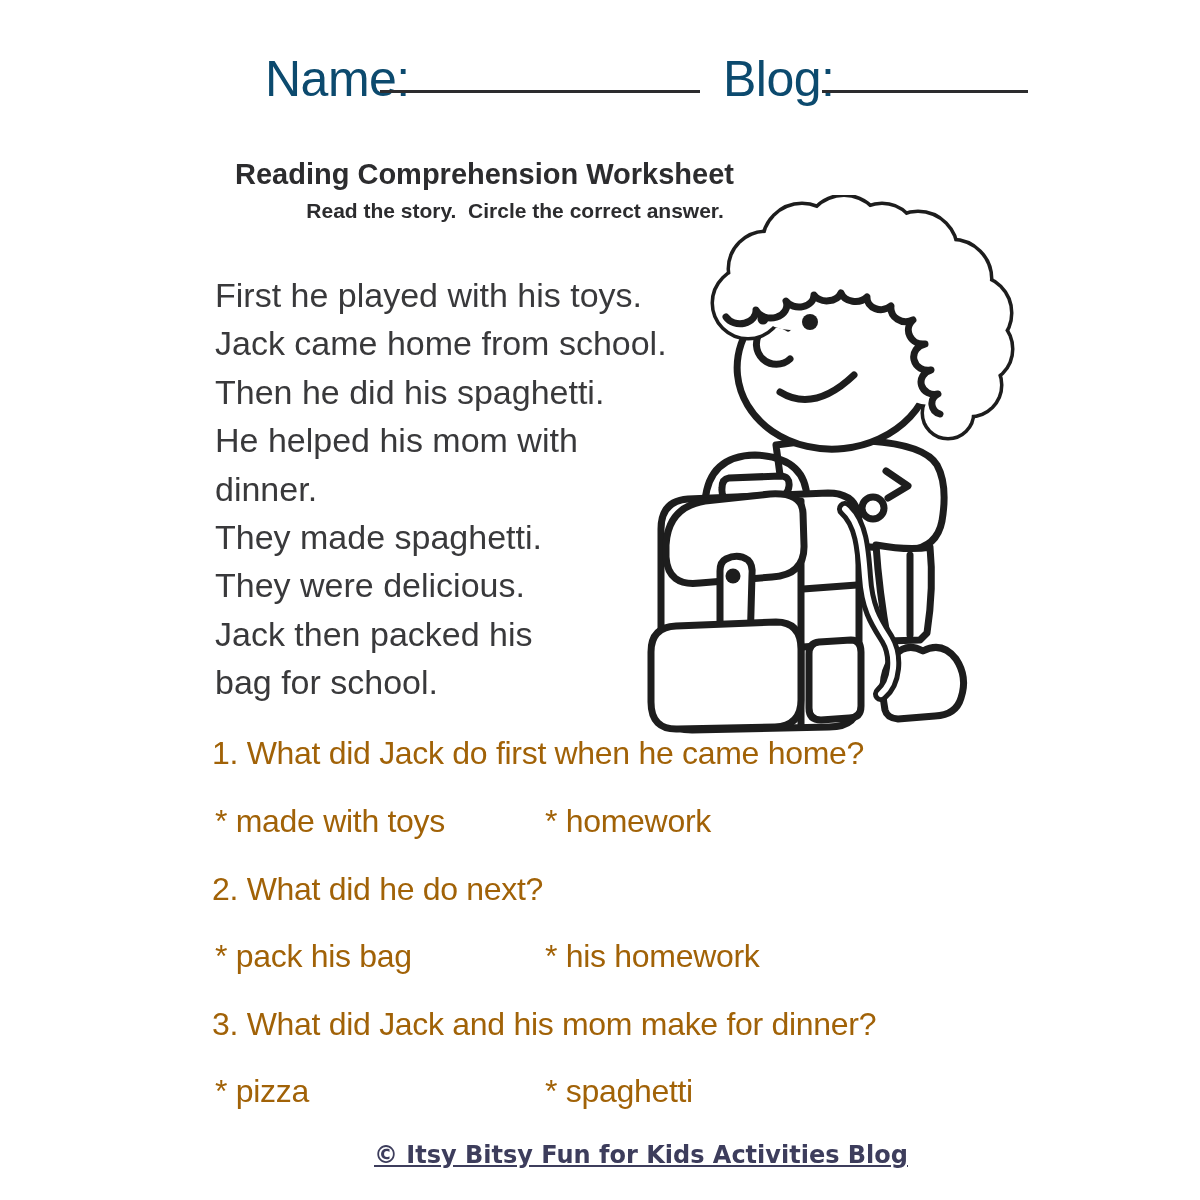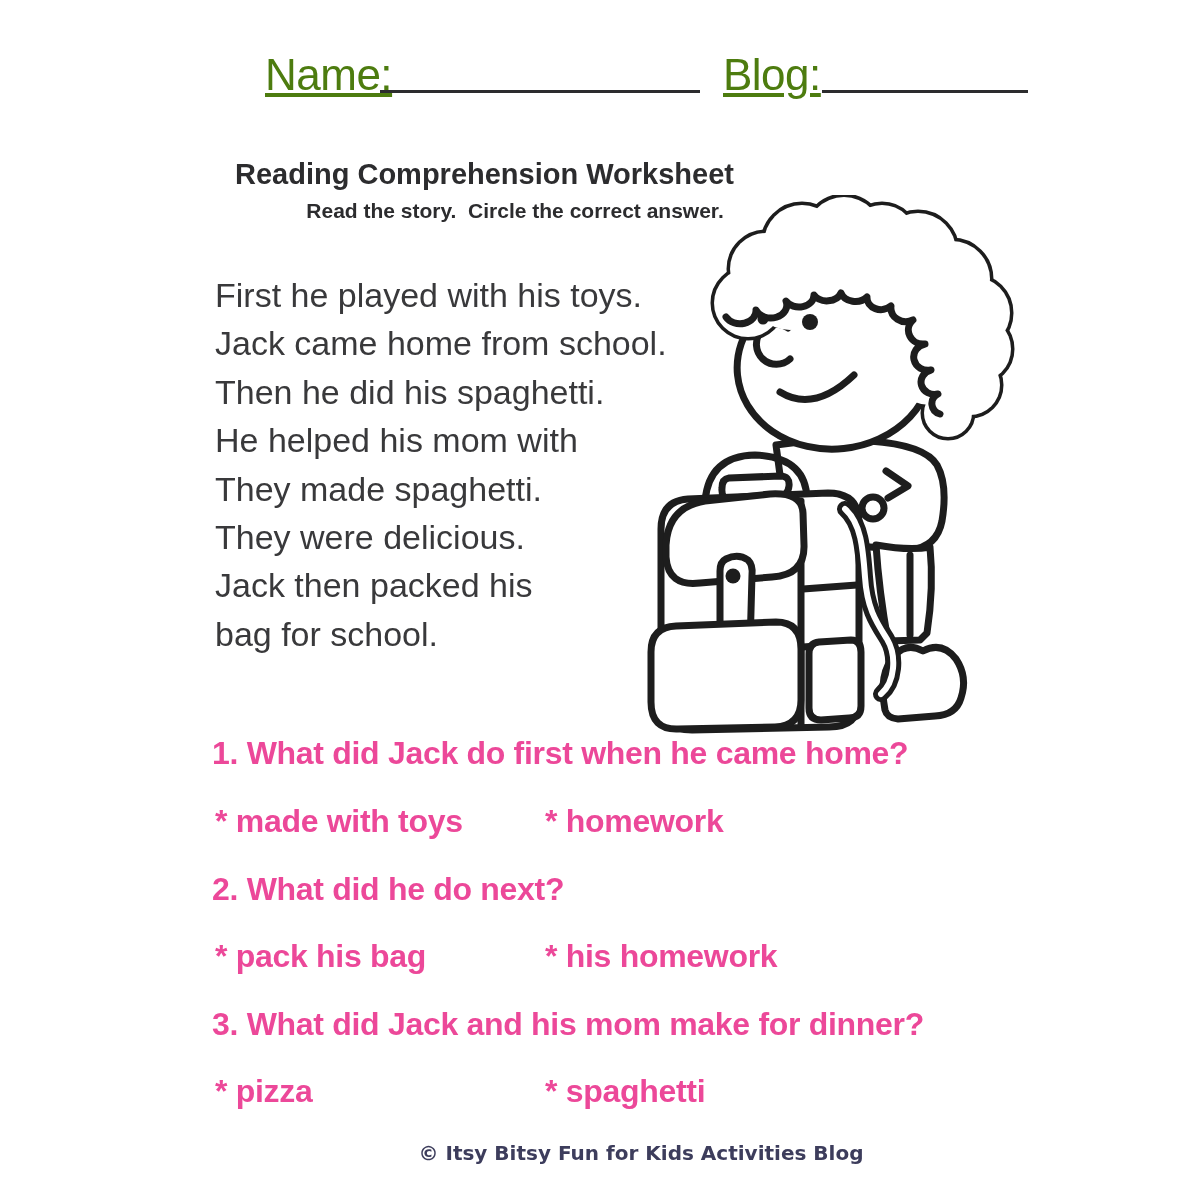--- a/index.html
+++ b/index.html
@@ -1,35 +1,35 @@
 <!DOCTYPE html>
 <html><head>
 <meta charset="utf-8">
 <style>
   html,body{margin:0;padding:0;}
   body{
     width:1200px;height:1200px;position:relative;background:#ffffff;
     font-family:"Liberation Sans",sans-serif;color:#39393b;overflow:hidden;
   }
   .abs{position:absolute;}
-  .hdr-label{font-size:44px;color:#4d7c0f;letter-spacing:-0.5px;text-decoration:underline;}
+  .hdr-label{font-size:50px;color:#0c4a6e;letter-spacing:-0.5px;}
   .blank{height:3px;background:#2c2c2e;}
   .name-label{left:265px;top:50px;}
   .name-blank{left:380px;top:90px;width:320px;}
   .date-label{left:723px;top:50px;}
   .date-blank{left:822px;top:90px;width:206px;}
   .title{left:235px;top:158px;width:660px;font-size:29px;font-weight:700;color:#2c2c2e;}
   .subtitle{left:200px;top:199px;width:630px;text-align:center;font-size:21px;font-weight:700;color:#2c2c2e;white-space:pre;}
   .story{left:215px;top:271px;font-size:34px;line-height:48.4px;color:#39393b;}
-  .question,.option{font-size:32px;font-weight:700;color:#ec4899;letter-spacing:-0.3px;}
+  .question,.option{font-size:32px;font-weight:400;color:#a16207;letter-spacing:-0.3px;}
   .q1{left:212px;top:735px;} .o11{left:215px;top:803px;} .o12{left:545px;top:803px;}
   .q2{left:212px;top:871px;} .o21{left:215px;top:938px;} .o22{left:545px;top:938px;}
   .q3{left:212px;top:1006px;} .o31{left:215px;top:1073px;} .o32{left:545px;top:1073px;}
   .footer{left:141px;top:1141px;width:1000px;text-align:center;
-    font-family:"DejaVu Sans",sans-serif;font-size:20px;font-weight:700;color:#3d3d5c;}
+    font-family:"DejaVu Sans",sans-serif;font-size:24px;font-weight:700;color:#3d3d5c;text-decoration:underline;}
   .illus{left:630px;top:195px;}
   svg .ln{fill:#ffffff;stroke:#1d1d1d;stroke-width:7;stroke-linejoin:round;stroke-linecap:round;}
   svg .st{fill:none;stroke:#1d1d1d;stroke-width:7;stroke-linejoin:round;stroke-linecap:round;}
   svg .cover{fill:#ffffff;stroke:none;}
   svg .dark{fill:#1d1d1d;stroke:none;}
 </style>
 </head>
 <body>
 
 <span class="abs hdr-label name-label">Name:</span>
@@ -38,20 +38,21 @@
 <div class="abs blank date-blank"></div>
 
 <div class="abs title">Reading Comprehension Worksheet</div>
 <div class="abs subtitle">Read the story.  Circle the correct answer.</div>
 
 <div class="abs story">
   <div class="story-line">First he played with his toys.</div>
   <div class="story-line">Jack came home from school.</div>
   <div class="story-line">Then he did his spaghetti.</div>
   <div class="story-line">He helped his mom with</div>
+  <div class="story-line">dinner.</div>
   <div class="story-line">They made spaghetti.</div>
   <div class="story-line">They were delicious.</div>
   <div class="story-line">Jack then packed his</div>
   <div class="story-line">bag for school.</div>
 </div>
 
 <svg class="abs illus" width="390" height="540" viewBox="0 0 390 540" aria-hidden="true">
 
   <path class="ln" d="M146,250 Q200,242 240,246 Q295,250 307,270 Q318,290 312,326 Q307,352 280,355 L240,352 Q200,350 180,338 L160,310 L150,280 Z"></path>
 

